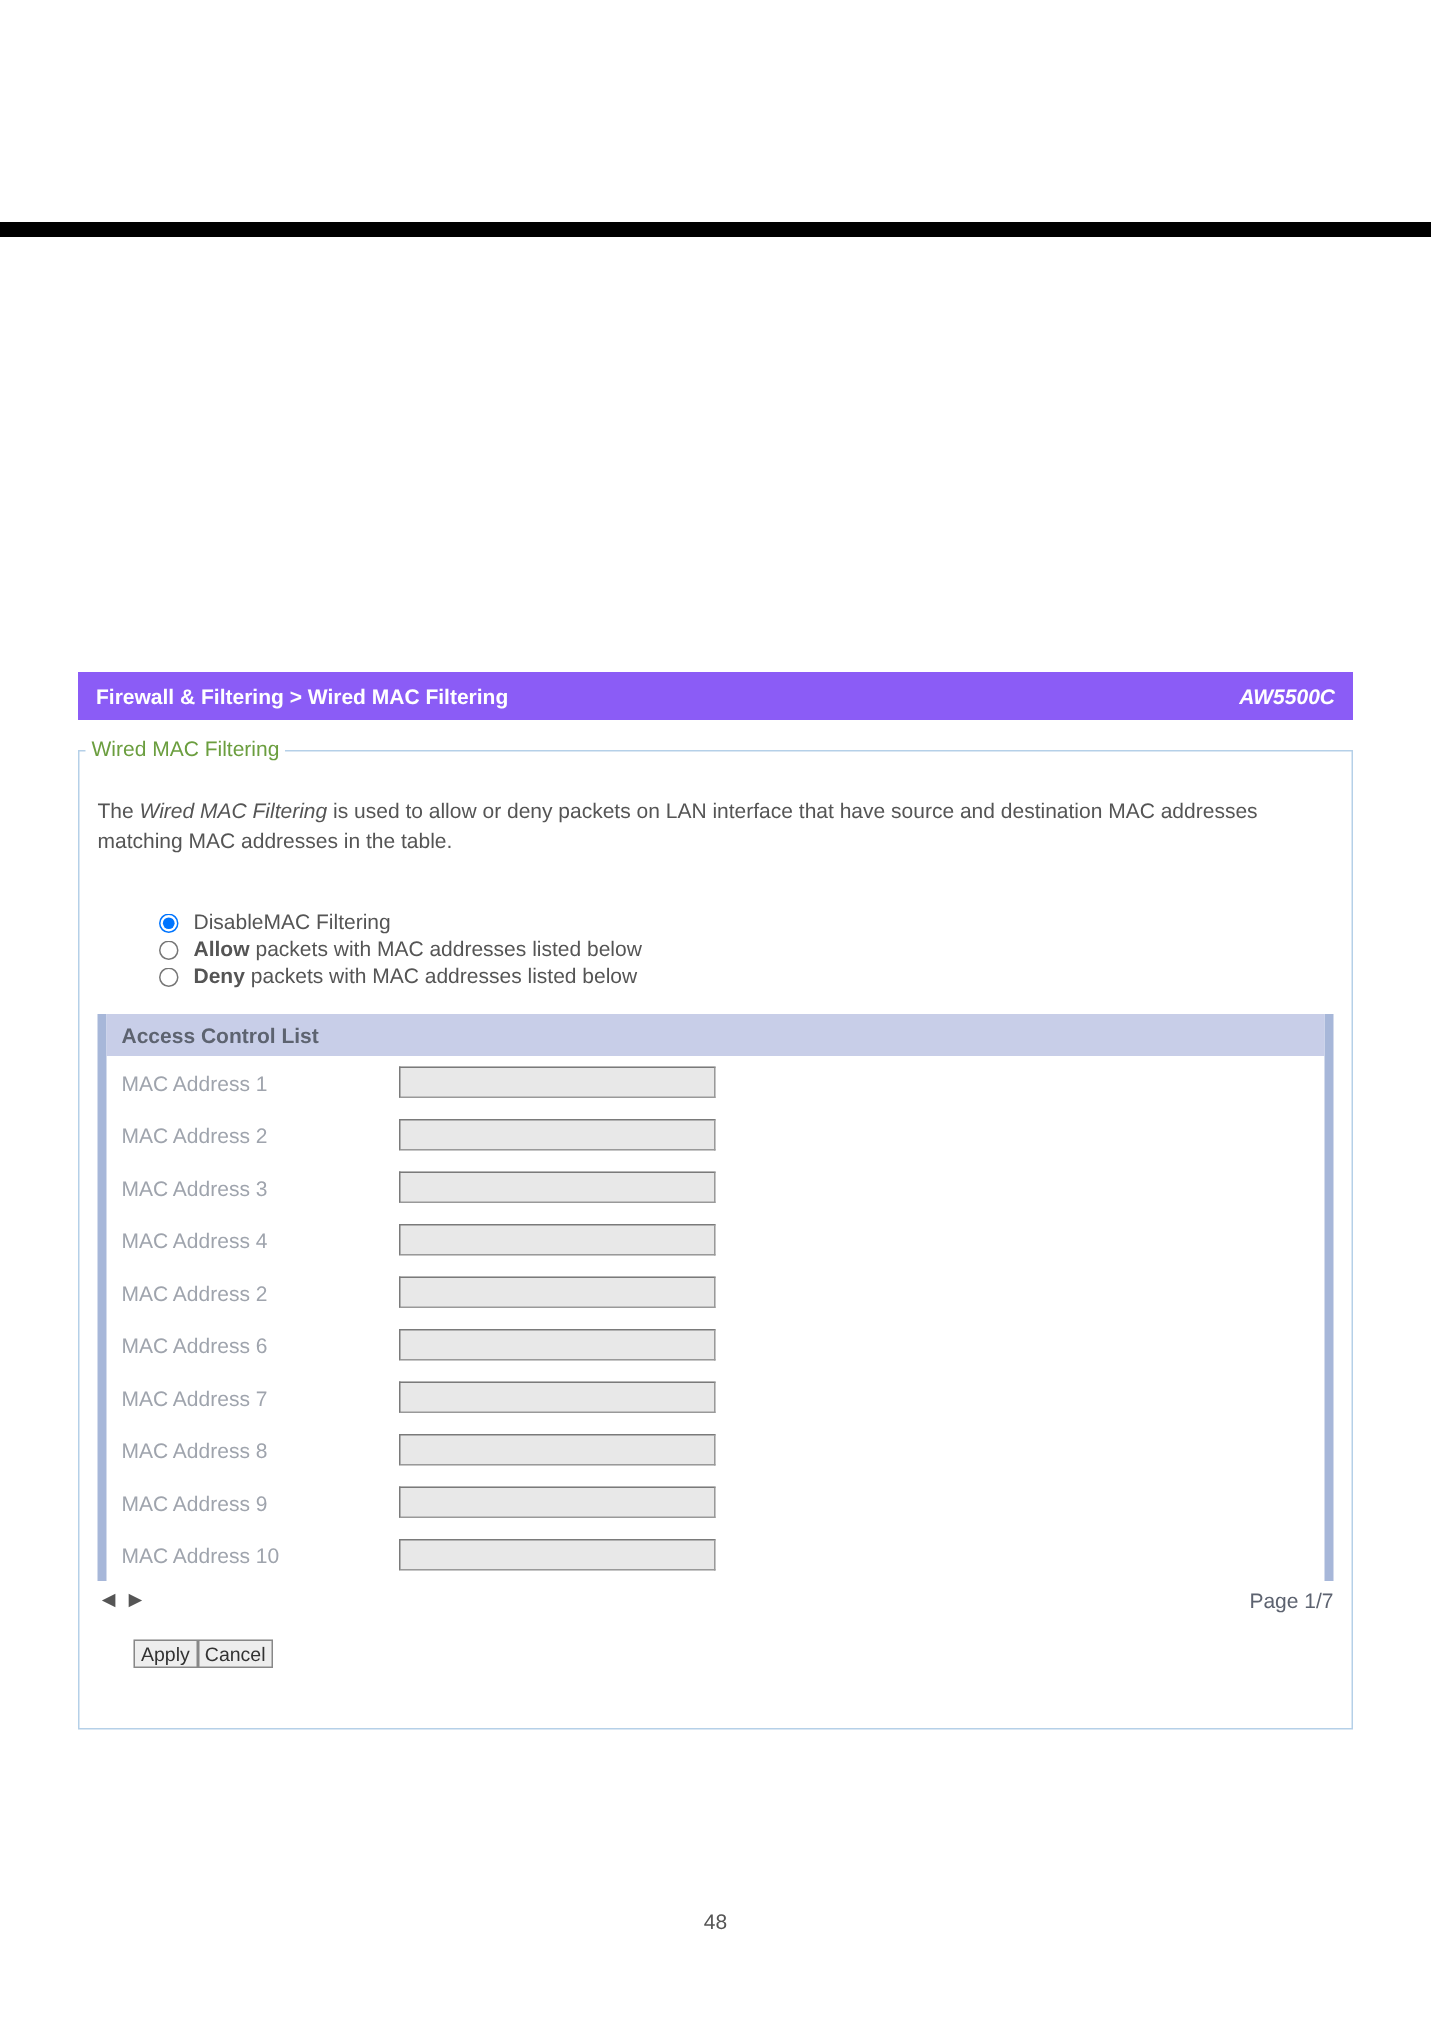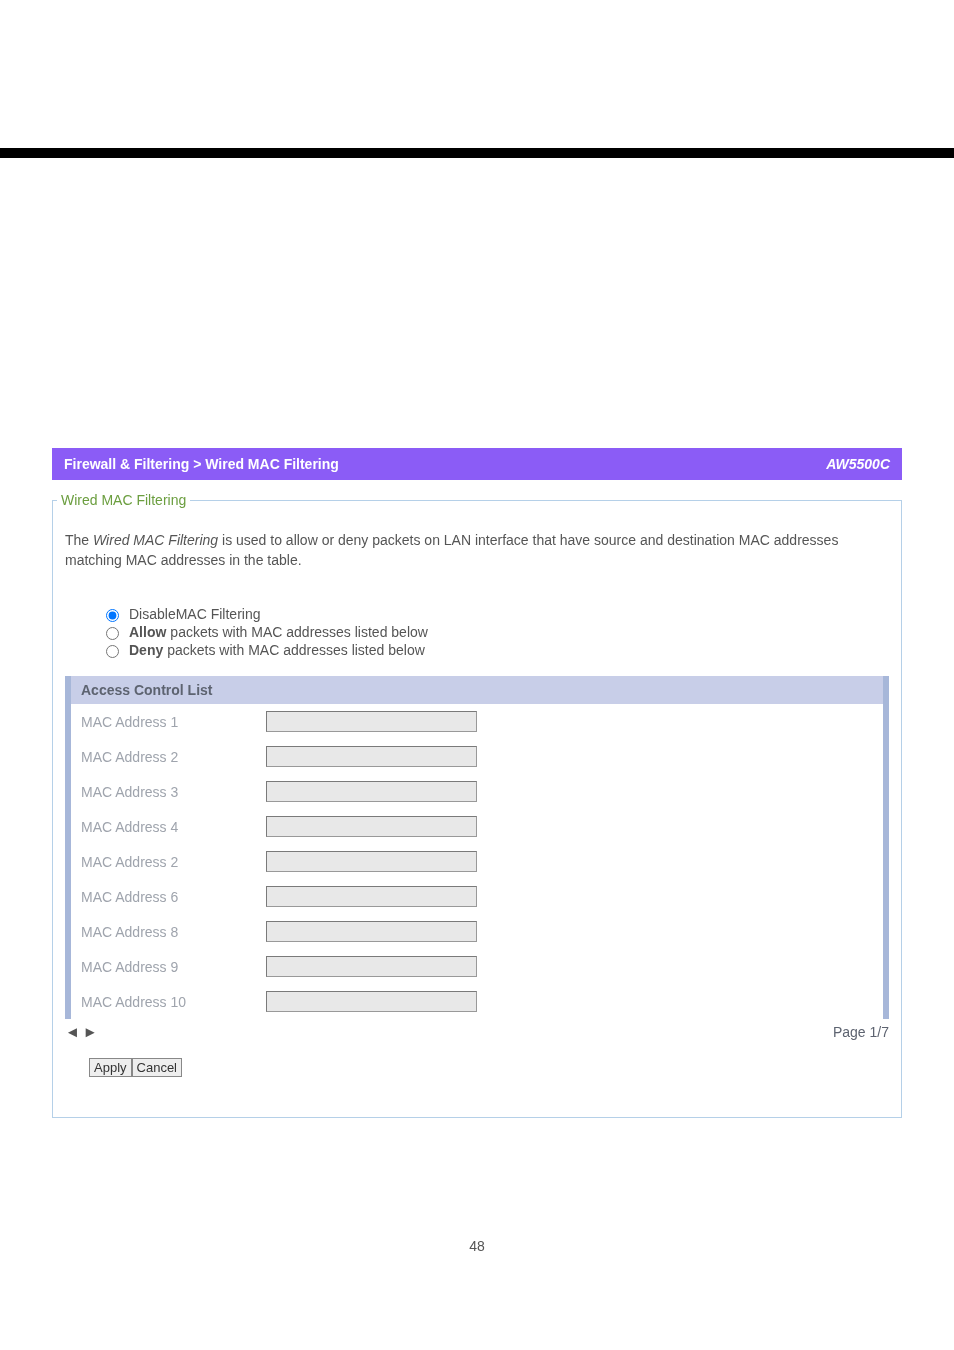--- a/index.html
+++ b/index.html
@@ -202,20 +202,24 @@
           </div>
           <div class="acl-row">
             <span class="label-col">MAC Address 2</span>
             <input type="text" style="">
           </div>
           <div class="acl-row">
             <span class="label-col">MAC Address 6</span>
             <input type="text" style="">
           </div>
           <div class="acl-row">
+            <span class="label-col">MAC Address 7</span>
+            <input type="text" style="">
+          </div>
+          <div class="acl-row">
             <span class="label-col">MAC Address 8</span>
             <input type="text" style="">
           </div>
           <div class="acl-row">
             <span class="label-col">MAC Address 9</span>
             <input type="text" style="">
           </div>
           <div class="acl-row">
             <span class="label-col">MAC Address 10</span>
             <input type="text" style="">

